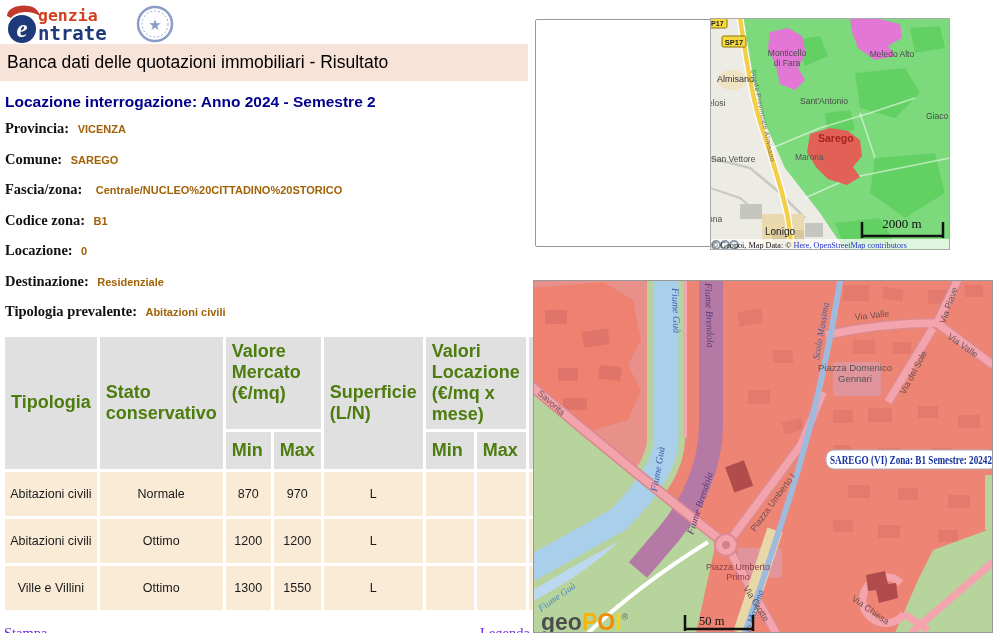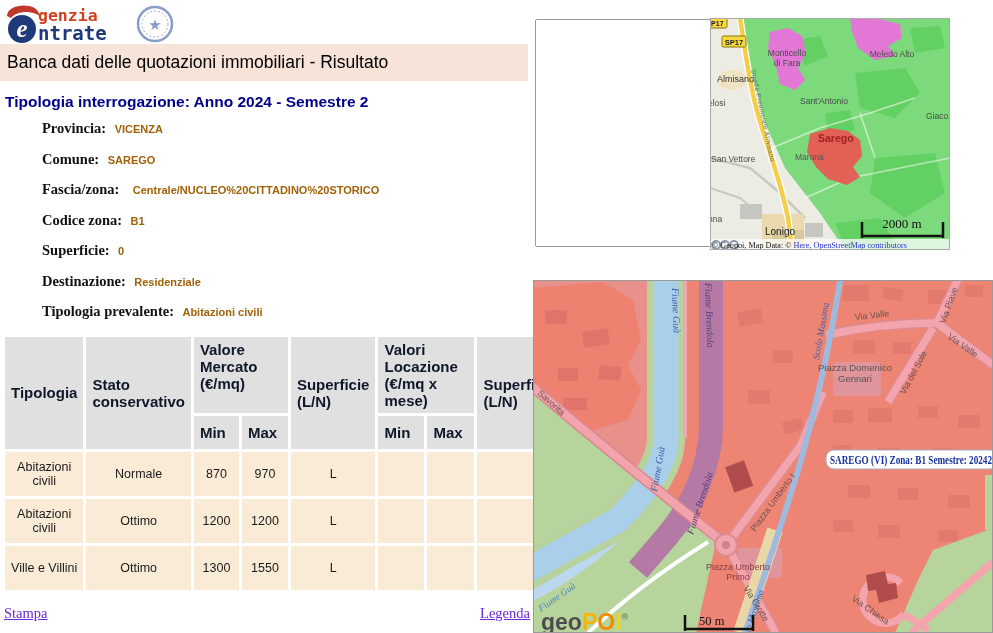--- a/index.html
+++ b/index.html
@@ -10,26 +10,26 @@
   
   .logo-wrap { padding: 4px 0 0 5px; height: 44px; }
   .titlebar { margin-left: 0; width: 528px; height: 37px; background: #f8e3d9;
               color: #000000; font-size: 17.5px; line-height: 37px; padding-left: 7px; }
 
   
   .result { margin: 12px 0 0 5px; width: 523px; }
   .r-heading { font-size: 15.5px; font-weight: bold; color: #00008b; margin-bottom: 9px; }
   .field { margin: 0 0 13px 0; line-height: 16.5px; }
   .field .lbl { font-family: "Liberation Serif", serif; font-weight: bold;
-                font-size: 14.5px; color: #111; margin-left: 37px; }
+                font-size: 14.5px; color: #111; }
   .field .val { font-weight: bold; font-size: 11px; color: #a16207; margin-left: 4px; }
 
   
   table.quot { border-collapse: separate; border-spacing: 3px; margin: 2px 0 0 2px; }
-  table.quot th { background: #e0e0e0; color: #0f172a; font-size: 15px; font-weight: bold;
+  table.quot th { background: #e0e0e0; color: #4d7c0f; font-size: 18px; font-weight: bold;
                   text-align: left; vertical-align: middle; padding: 4px 6px; }
   table.quot th.sub { height: 22px; padding: 8px 6px; }
   table.quot td { background: #faebd7; color: #1a1a1a; font-size: 12.5px; text-align: center;
                   vertical-align: middle; height: 44px; padding: 2px 4px; }
   .links-row { width: 526px; margin: 12px 0 0 4px; display: flex; justify-content: space-between; }
   .links-row a { font-family: "Liberation Serif", serif; font-size: 14.5px; color: #6d28d9;
                  text-decoration: underline; }
 
   
   .comment-box { position: absolute; left: 535px; top: 19px; width: 198px; height: 228px;
@@ -57,41 +57,41 @@
         <circle cx="150" cy="20" r="13" fill="none" stroke="#9aa8cc" stroke-width="1" stroke-dasharray="2,2"></circle>
         <text x="150" y="26" text-anchor="middle" font-size="15" fill="#8a9cc8">★</text>
       </g>
     </svg>
   </div>
 
   <div class="titlebar">Banca dati delle quotazioni immobiliari - Risultato</div>
 
   <div class="result">
     <div class="r-heading">
-      <span>Tipologia interrogazione:</span>
+      <span>Locazione interrogazione:</span>
       <span>Anno 2024 - Semestre 2</span>
     </div>
     <div class="field">
       <span class="lbl">Provincia:</span>
       <span class="val">VICENZA</span>
     </div>
     <div class="field">
       <span class="lbl">Comune:</span>
       <span class="val">SAREGO</span>
     </div>
     <div class="field">
       <span class="lbl">Fascia/zona:</span>
       <span class="val" style="margin-left:9px">Centrale/NUCLEO%20CITTADINO%20STORICO</span>
     </div>
     <div class="field">
       <span class="lbl">Codice zona:</span>
       <span class="val">B1</span>
     </div>
     <div class="field">
-      <span class="lbl">Superficie:</span>
+      <span class="lbl">Locazione:</span>
       <span class="val">0</span>
     </div>
     <div class="field">
       <span class="lbl">Destinazione:</span>
       <span class="val">Residenziale</span>
     </div>
     <div class="field">
       <span class="lbl">Tipologia prevalente:</span>
       <span class="val">Abitazioni civili</span>
     </div>

